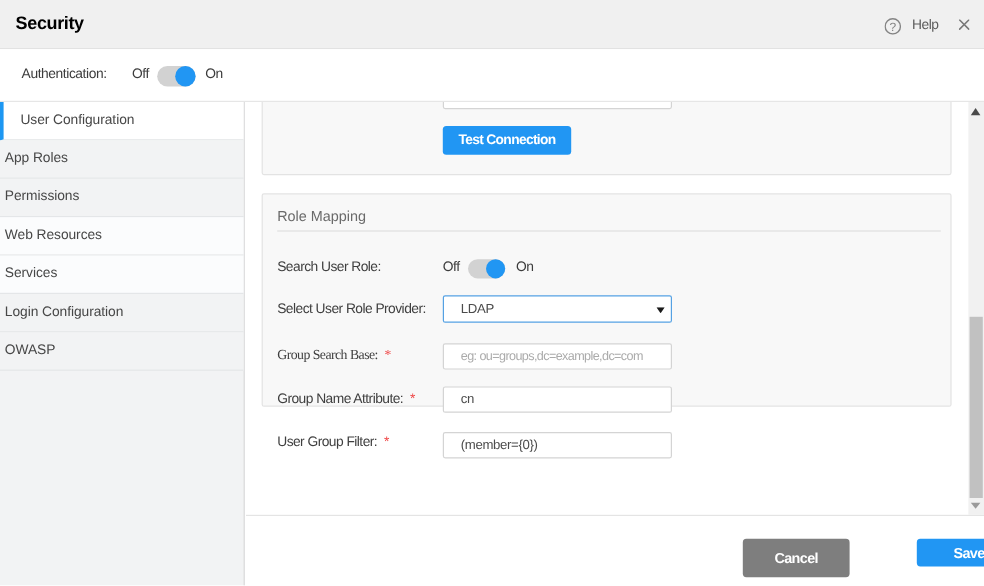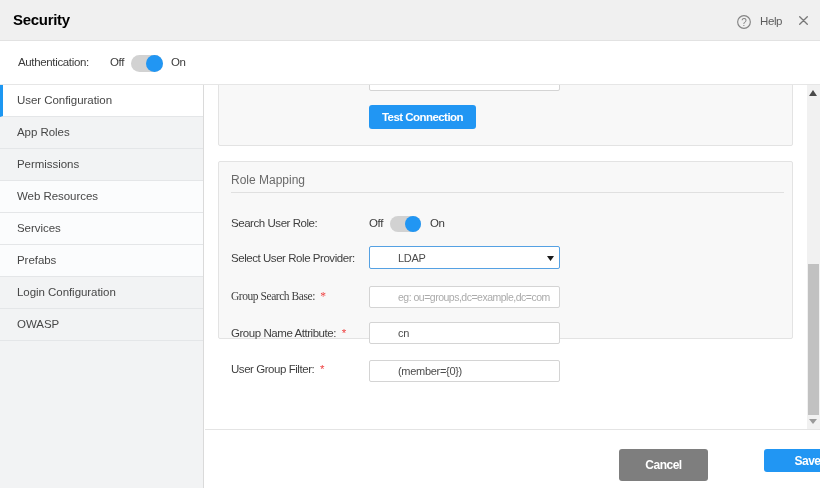--- a/index.html
+++ b/index.html
@@ -15,28 +15,28 @@
   
   #authbar { left:0; top:41px; width:820px; height:44px; background:#fff; border-bottom:1px solid #e6e6e6; }
   .lbl { font-size:11.5px; color:#3c3c3c; letter-spacing:-0.35px; }
 
   
   .toggle { border-radius:9px; background:#d2d2d2; }
   .knob { position:absolute; border-radius:50%; background:#2196f3; }
 
   
   #sidebar { left:0; top:85px; width:204px; height:403px; background:#f2f3f4; border-right:1px solid #dadada; }
-  .sitem { position:relative; height:32px; line-height:31px; padding-left:17px; font-size:11.5px; letter-spacing:-0.05px; color:#474747; border-bottom:1px solid #e4e6e8; background:#f2f3f4; }
+  .sitem { position:relative; height:32px; line-height:31px; padding-left:4px; font-size:11.5px; letter-spacing:-0.05px; color:#474747; border-bottom:1px solid #e4e6e8; background:#f2f3f4; }
   .sitem.lt { background:#fbfcfd; }
   .sitem.sel { background:#fff; border-left:3px solid #1d97f2; padding-left:14px; }
 
   
   #content { left:205px; top:85px; width:602px; height:344px; background:#fff; overflow:hidden; }
   .panel { position:absolute; left:13px; width:575px; background:#f8f8f8; border:1px solid #e3e3e3; border-radius:2px; }
-  .inp { position:absolute; background:#fff; border:1px solid #d4d4d4; border-radius:2px; font-size:11px; letter-spacing:-0.3px; color:#4c4c4c; padding-left:28px; display:flex; align-items:center; white-space:nowrap; overflow:hidden; }
+  .inp { position:absolute; background:#fff; border:1px solid #d4d4d4; border-radius:2px; font-size:11px; letter-spacing:-0.3px; color:#4c4c4c; padding-left:14px; display:flex; align-items:center; white-space:nowrap; overflow:hidden; }
   .btn-blue { position:absolute; background:#2196f3; border-radius:3px; color:#fff; display:flex; align-items:center; justify-content:center; }
   .flbl { position:absolute; left:12px; font-size:11.5px; color:#3f3f3f; letter-spacing:-0.45px; white-space:nowrap; }
   .req { color:#ef4343; margin-left:3px; letter-spacing:0; }
   .ph { color:#ababab; font-size:10.5px; letter-spacing:-0.5px; }
 
   
   #sbar { left:807px; top:85px; width:13px; height:344px; background:#f1f1f1; }
   #sthumb { position:absolute; left:1px; top:179px; width:11px; height:151px; background:#c1c1c1; }
   .tri-up { width:0; height:0; border-left:4.5px solid transparent; border-right:4.5px solid transparent; border-bottom:6px solid #4a4a4a; }
   .tri-dn { width:0; height:0; border-left:4.5px solid transparent; border-right:4.5px solid transparent; border-top:5px solid #9a9a9a; }
@@ -67,21 +67,20 @@
   </div>
   <div class="abs lbl" style="left:171px; top:15px;">On</div>
 </div>
 
 <div class="abs" id="sidebar">
   <div class="sitem sel">User Configuration</div>
   <div class="sitem">App Roles</div>
   <div class="sitem">Permissions</div>
   <div class="sitem lt">Web Resources</div>
   <div class="sitem lt">Services</div>
-  <div class="sitem lt">Prefabs</div>
   <div class="sitem">Login Configuration</div>
   <div class="sitem">OWASP</div>
 </div>
 
 <div class="abs" id="content">
 
   <div class="panel" style="top:-41px; height:102px;">
     <div class="inp" style="left:150px; top:24px; width:191px; height:22px;"></div>
     <div class="btn-blue" style="left:150px; top:60px; width:107px; height:24px; font-size:11.5px; font-weight:bold; letter-spacing:-0.55px;">Test Connection</div>
   </div>

